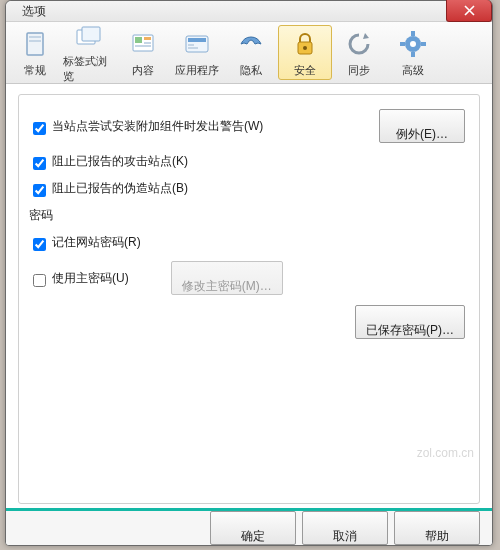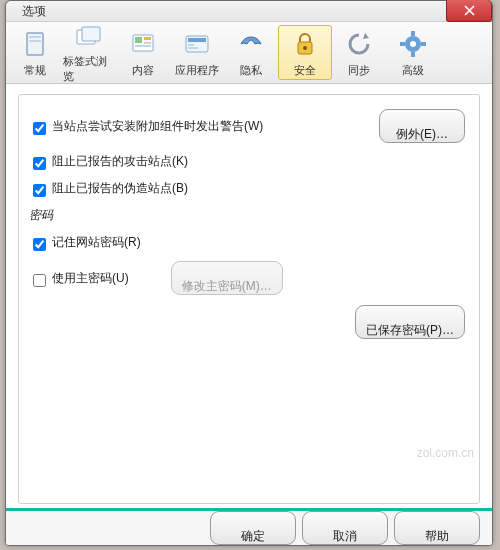--- a/index.html
+++ b/index.html
@@ -105,39 +105,38 @@
     color: #222;
   }
   .row input[type=checkbox] {
     width: 13px; height: 13px;
   }
   .btn {
     min-width: 86px;
     height: 23px;
     background: linear-gradient(#fcfcfc, #e7e7e7);
     border: 1px solid #9a9a9a;
-    border-radius: 9px;
+    border-radius: 2px;
     font-size: 12px;
     padding: 16px 10px;
     cursor: pointer;
     color: #222;
   }
   .btn:disabled {
     color: #9a9a9a;
     background: linear-gradient(#f7f7f7, #eee);
     border-color: #c5c5c5;
     cursor: default;
     margin-left: 42px;
   }
   .rightbtn { margin-left: auto; }
   .section-label {
     font-size: 12px;
     color: #222;
     margin: 8px 0 10px -4px;
-    font-style: italic;
   }
   .footer {
     height: 44px;
     display: flex;
     align-items: center;
     justify-content: flex-end;
     gap: 6px;
     padding: 0 12px 0 0;
     border-top: 3px solid #14b8a6;
     background: #f6f6f6;

